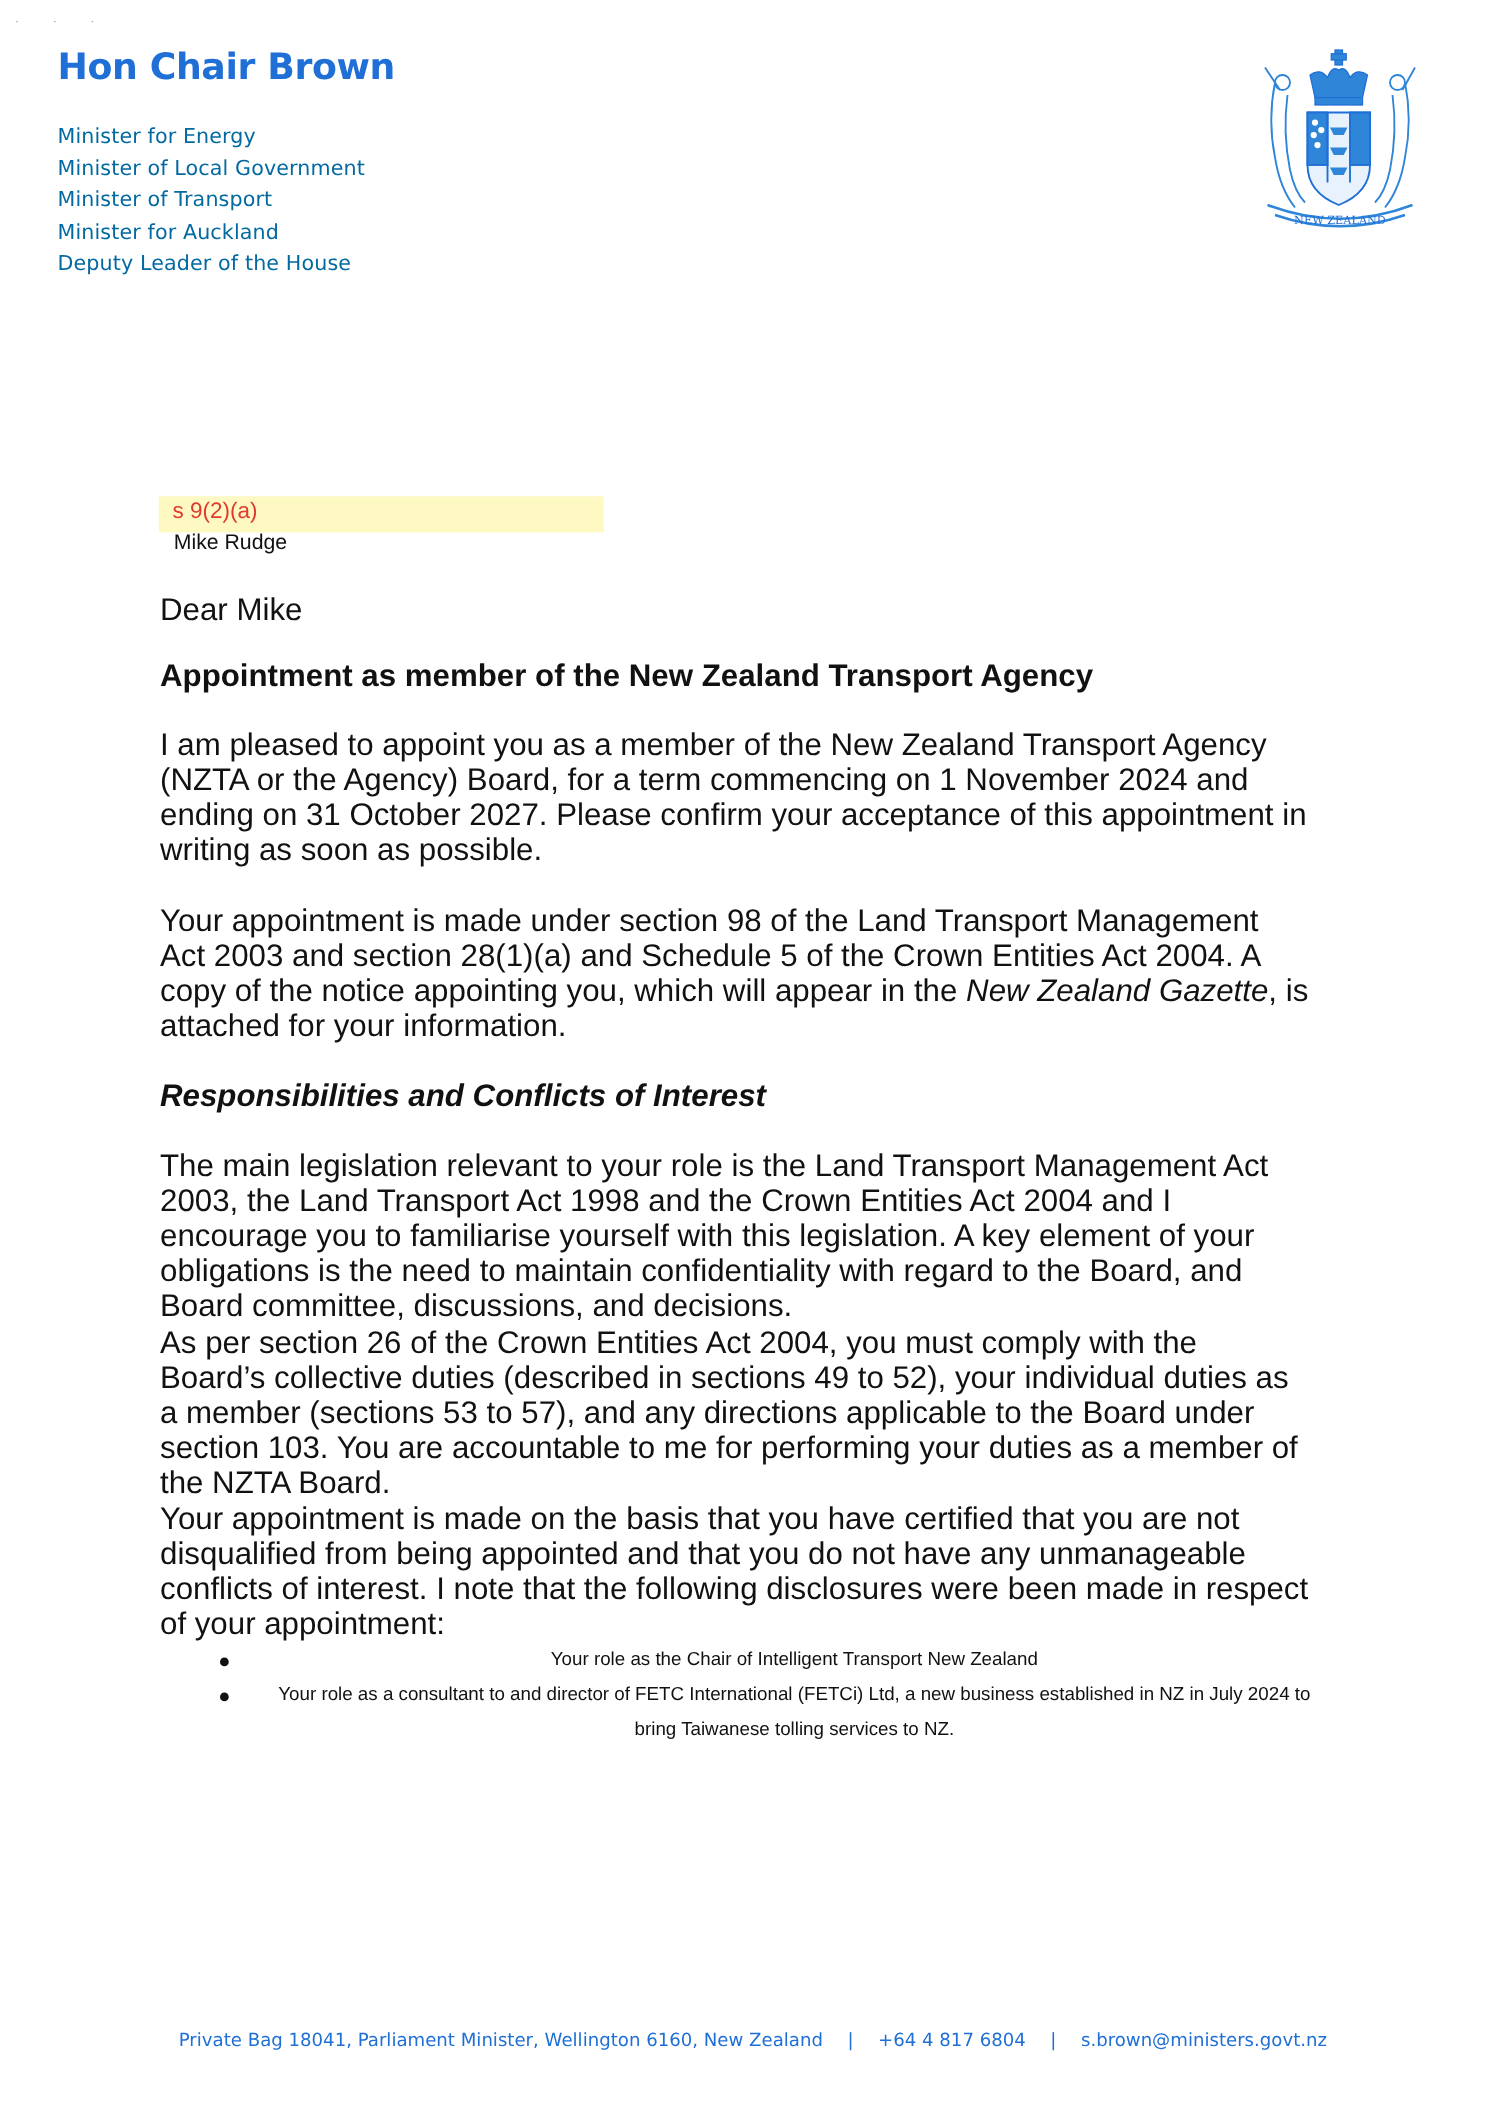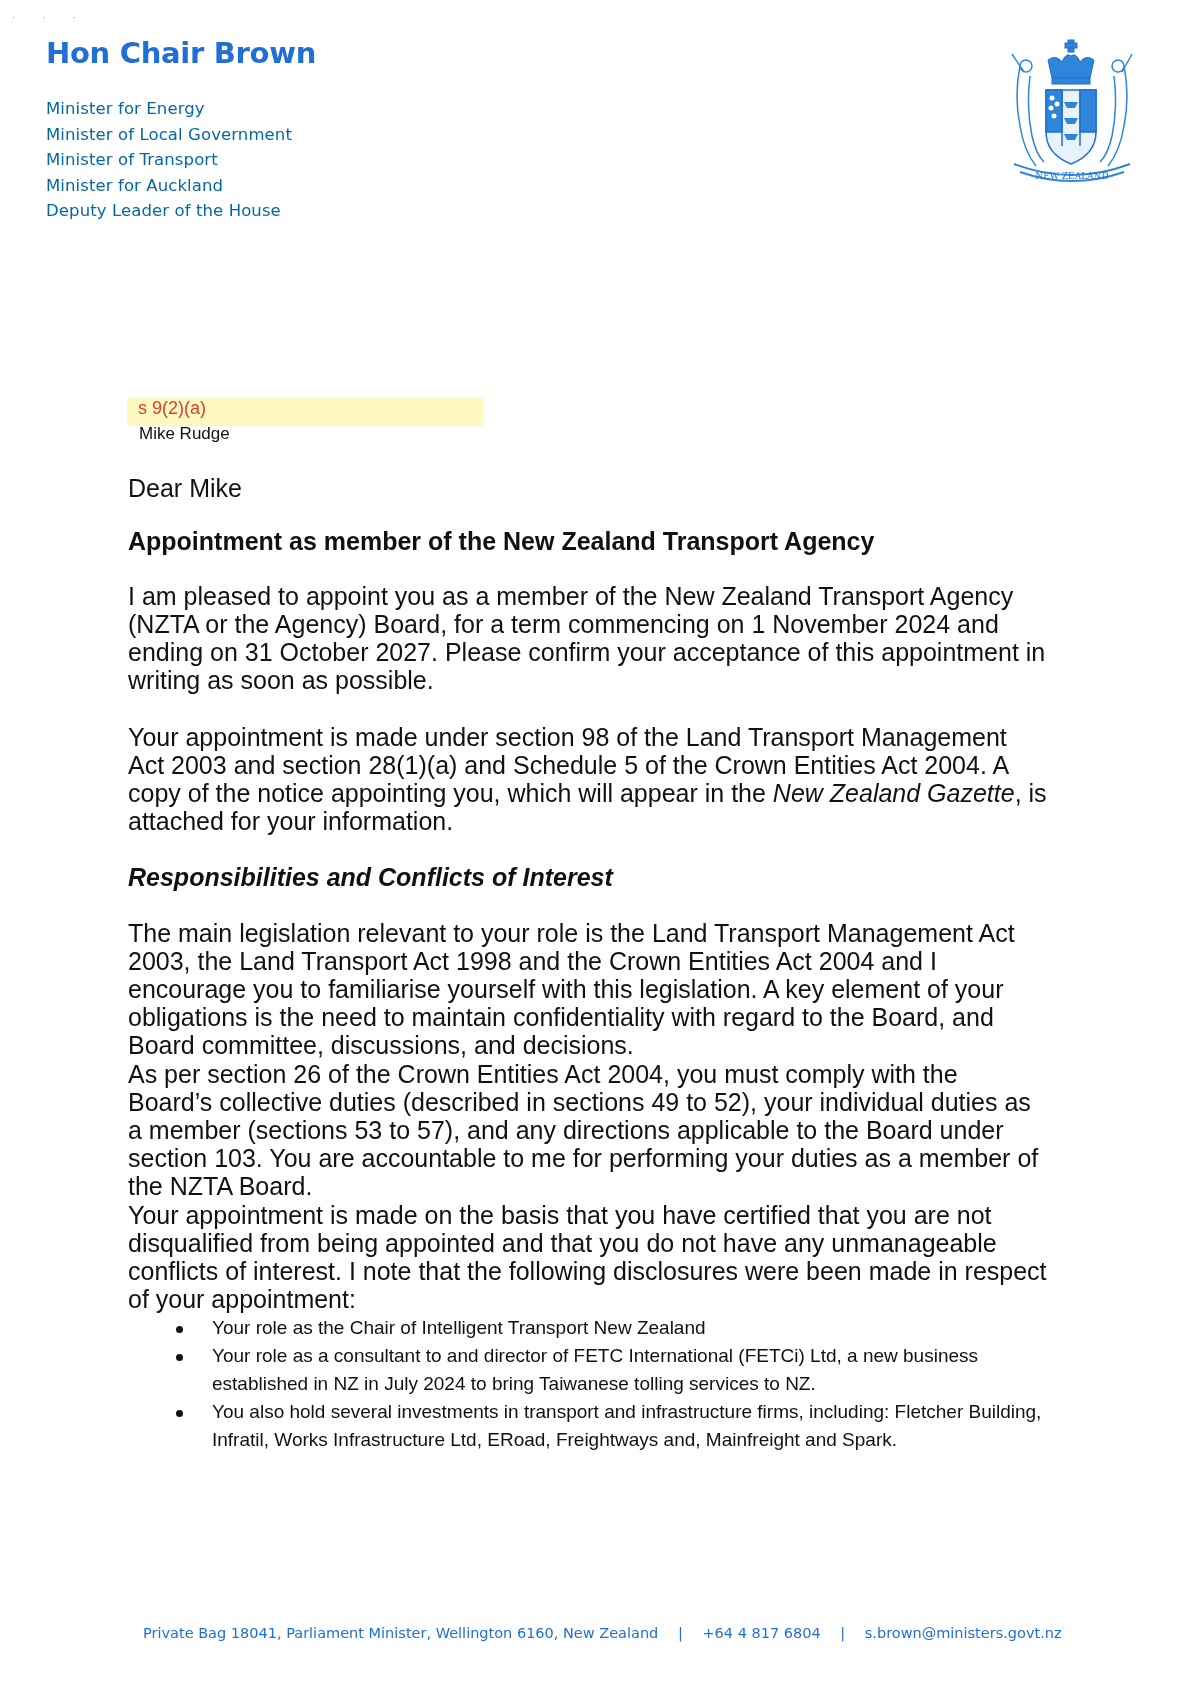--- a/index.html
+++ b/index.html
@@ -98,23 +98,24 @@
       left: 139px;
       top: 1314px;
       width: 920px;
       margin: 0;
       padding: 0;
       list-style: none;
     }
     .disclosures li {
       position: relative;
       padding-left: 73px;
-      font-size: 19px;
+      font-size: 15px;
       line-height: 28px;
       margin-bottom: 0;
+      text-align: center;
     }
     .bullet {
       position: absolute;
       left: 37px;
       top: 12px;
       width: 7px;
       height: 7px;
       border-radius: 50%;
       background: #111111;
     }
@@ -207,21 +208,20 @@
   <p class="body-text p1">I am pleased to appoint you as a member of the New Zealand Transport Agency (NZTA or the Agency) Board, for a term commencing on 1 November 2024 and ending on 31 October 2027. Please confirm your acceptance of this appointment in writing as soon as possible.</p>
   <p class="body-text p2"><span>Your appointment is made under section 98 of the Land Transport Management Act 2003 and section 28(1)(a) and Schedule 5 of the Crown Entities Act 2004. A copy of the notice appointing you, which will appear in the </span><em>New Zealand Gazette</em><span>, is attached for your information.</span></p>
   <p class="body-text section-heading">Responsibilities and Conflicts of Interest</p>
   <p class="body-text p3">The main legislation relevant to your role is the Land Transport Management Act 2003, the Land Transport Act 1998 and the Crown Entities Act 2004 and I encourage you to familiarise yourself with this legislation. A key element of your obligations is the need to maintain confidentiality with regard to the Board, and Board committee, discussions, and decisions.</p>
   <p class="body-text p4">As per section 26 of the Crown Entities Act 2004, you must comply with the Board’s collective duties (described in sections 49 to 52), your individual duties as a member (sections 53 to 57), and any directions applicable to the Board under section 103. You are accountable to me for performing your duties as a member of the NZTA Board.</p>
   <p class="body-text p5">Your appointment is made on the basis that you have certified that you are not disqualified from being appointed and that you do not have any unmanageable conflicts of interest. I note that the following disclosures were been made in respect of your appointment:</p>
 
   <ul class="disclosures">
     <li><span class="bullet"></span><span>Your role as the Chair of Intelligent Transport New Zealand</span></li>
     <li><span class="bullet"></span><span>Your role as a consultant to and director of FETC International (FETCi) Ltd, a new business established in NZ in July 2024 to bring Taiwanese tolling services to NZ.</span></li>
-    <li><span class="bullet"></span><span>You also hold several investments in transport and infrastructure firms, including: Fletcher Building, Infratil, Works Infrastructure Ltd, ERoad, Freightways and, Mainfreight and Spark.</span></li>
   </ul>
 </main>
 
 <footer class="footer">
   <span>Private Bag 18041, Parliament Minister, Wellington 6160, New Zealand</span>
   <span class="sep">|</span>
   <span>+64 4 817 6804</span>
   <span class="sep">|</span>
   <span>s.brown@ministers.govt.nz</span>
 </footer>

